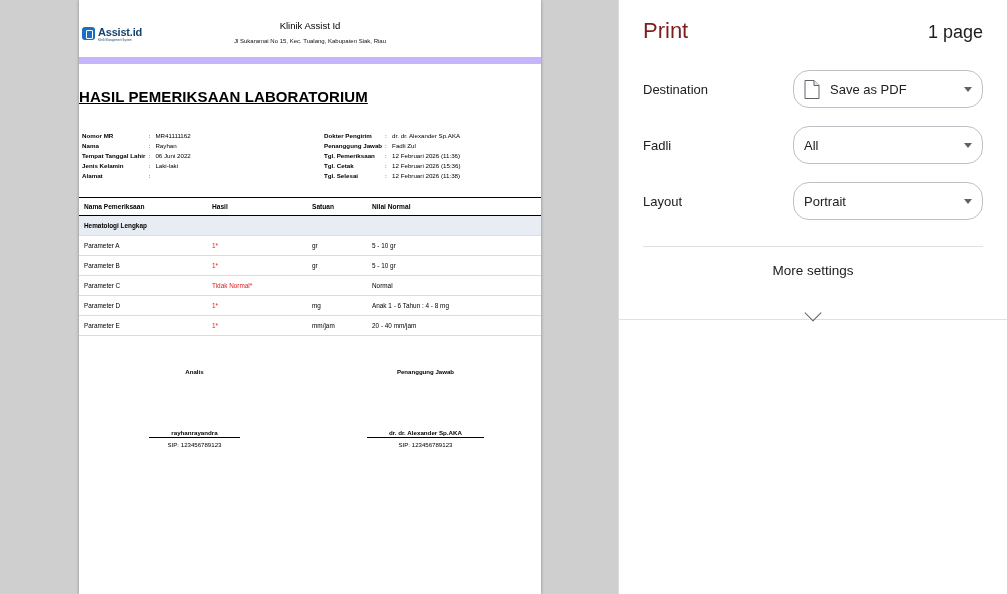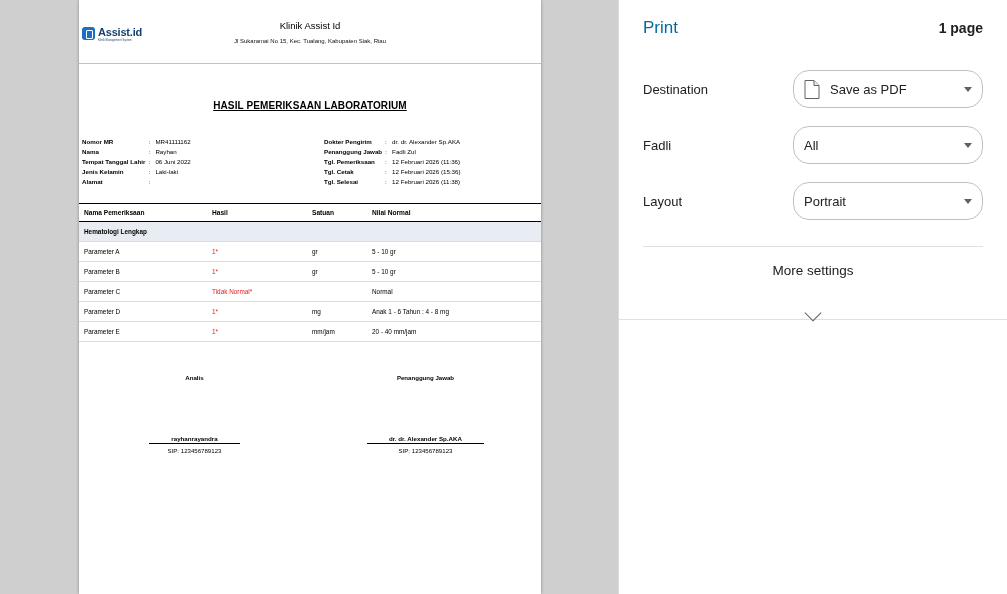--- a/index.html
+++ b/index.html
@@ -34,21 +34,21 @@
     box-shadow: 0 0 3px rgba(0,0,0,0.35);
     padding: 0;
   }
   .doc {
     padding: 8px 0 0 0;
     color: #000;
   }
   .doc-header {
     position: relative;
     height: 56px;
-    border-bottom: 1px solid #c4b5fd;
+    border-bottom: 7px solid #c4b5fd;
     margin: 0 0px;
   }
   .logo {
     position: absolute;
     left: 3px;
     top: 14px;
     width: 62px;
     height: 22px;
     background: #ffffff;
     display: flex;
@@ -90,25 +90,25 @@
     font-weight: normal;
     padding-top: 12px;
   }
   .clinic-addr {
     text-align: center;
     font-size: 6px;
     padding-top: 7px;
     color: #111;
   }
   .doc-title {
-    text-align: center;
-    font-size: 10px;
+    text-align: left;
+    font-size: 15px;
     font-weight: bold;
     text-decoration: underline;
-    margin: 36px 0 26px 0;
+    margin: 24px 0 26px 0;
     letter-spacing: 0.1px;
   }
   .info-grid {
     display: flex;
     font-size: 6.2px;
     line-height: 1.62;
     padding: 0 3px 0 3px;
     margin-bottom: 16px;
   }
   .info-col { display: flex; }
@@ -178,27 +178,27 @@
     flex-direction: column;
   }
   .pp-head {
     display: flex;
     align-items: baseline;
     justify-content: space-between;
     padding: 18px 24px 0 24px;
     height: 58px;
   }
   .pp-title {
-    font-size: 17px;
-    color: #0369a1;
+    font-size: 22px;
+    color: #7f1d1d;
   }
   .pp-pagecount {
-    font-size: 14px;
+    font-size: 18px;
     color: #202124;
-    font-weight: bold;
+    font-weight: normal;
   }
   .pp-body { padding: 4px 24px 0 24px; }
   .pp-row {
     display: flex;
     align-items: center;
     height: 54px;
     margin-bottom: 2px;
   }
   .pp-label {
     width: 150px;

